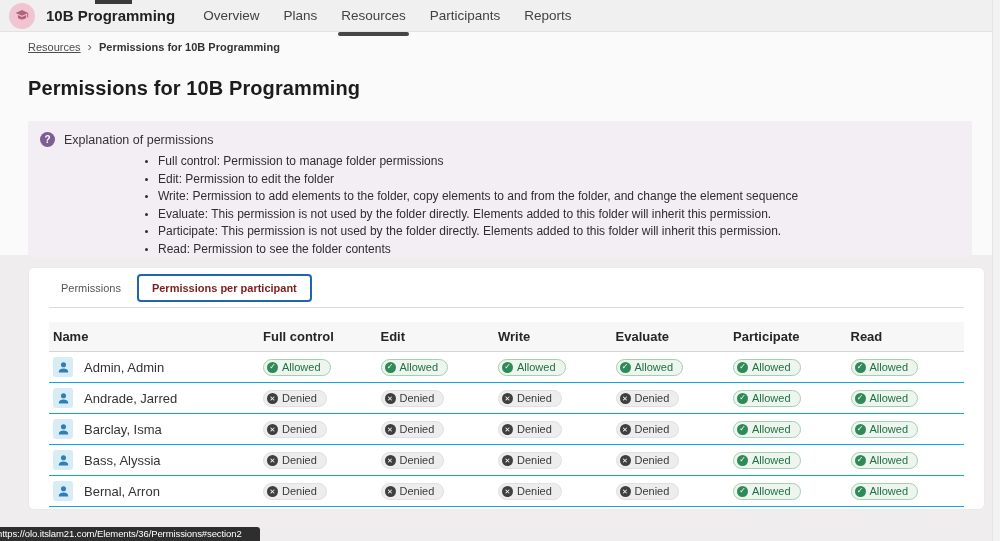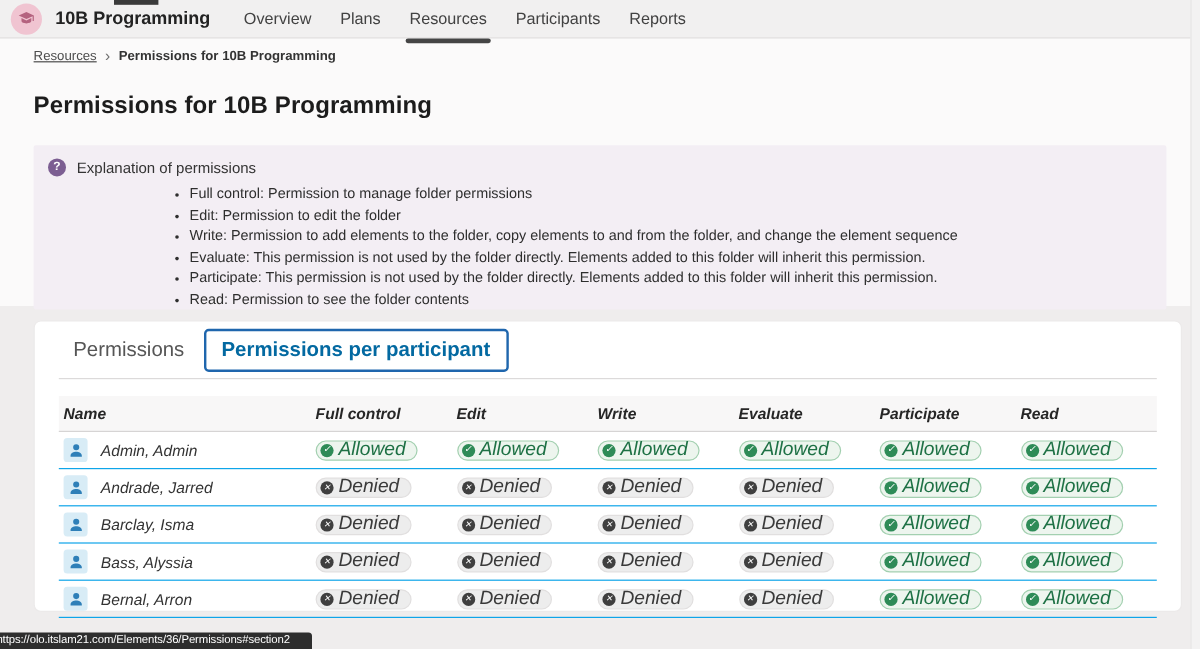--- a/index.html
+++ b/index.html
@@ -57,44 +57,44 @@
   .exp-list li { font-size:12px; color:#2e2e2e; line-height:17.6px; }
   .exp-list li::marker { font-size:10px; color:#2e2e2e; }
 
   
   .content-section { height:275px; }
   .card {
     width:957px; height:243px; margin:12px 0 0 28px;
     background:#fff; border:1px solid #eceaea; border-radius:6px;
   }
   .tabs-row { display:flex; align-items:center; padding:6px 20px 0; }
-  .tab { font-size:17px; color:#565656; padding:8px 12px; cursor:pointer; white-space:nowrap; }
+  .tab { font-size:11px; color:#565656; padding:8px 12px; cursor:pointer; white-space:nowrap; }
   .tab.active {
-    font-weight:bold; color:#0369a1; background:#fff;
+    font-weight:bold; color:#7f1d1d; background:#fff;
     border:2px solid var(--accent_blue,#1f66ad); border-radius:4px;
     padding:6px 13px; margin-left:4px;
   }
   .tabs-divider { height:1px; background:#dcdada; margin:5px 20px 0; }
 
   .table { margin:14px 20px 0; }
-  .thead, .trow { display:grid; grid-template-columns:210px repeat(6,1fr); align-items:center;font-style:italic; }
+  .thead, .trow { display:grid; grid-template-columns:210px repeat(6,1fr); align-items:center; }
   .thead { background:#f8f7f7; border-bottom:1px solid #d6d4d4; height:30px; }
   .th { font-size:13px; font-weight:bold; color:#262626; padding-left:4px; white-space:nowrap; }
   .trow { height:31px; border-bottom:1px solid #0ea5e9; }
   .tcell { padding-left:4px; display:flex; align-items:center; }
   .name-cell { gap:11px; }
   .person-icon {
     width:20px; height:20px; border-radius:3px; flex:none;
     background:var(--person_bg,#d8ecf6); display:flex; align-items:center; justify-content:center;
   }
   .person-name { font-size:13px; color:#333; white-space:nowrap; }
 
   .badge {
     display:inline-flex; align-items:center; gap:4px; height:17px;
-    padding:0 9px 0 3px; border-radius:9px; font-size:16px; white-space:nowrap;
+    padding:0 9px 0 3px; border-radius:9px; font-size:11px; white-space:nowrap;
   }
   .badge.allowed { background:var(--allowed_bg,#edf5ee); border:1px solid var(--allowed_border,#a3d0b0); color:var(--allowed_text,#1e7145); }
   .badge.denied  { background:var(--denied_bg,#ededed); border:1px solid #e1dfdf; color:#3a3a3a; }
   .dot {
     width:11px; height:11px; border-radius:50%; flex:none;
     display:flex; align-items:center; justify-content:center; color:#fff; font-size:8px; line-height:1;
   }
   .badge.allowed .dot { background:var(--allowed_green,#2e8b57); }
   .badge.denied  .dot { background:var(--denied_dark,#3f3f3f); }
   .badge.allowed .dot::before { content:"✓"; }

